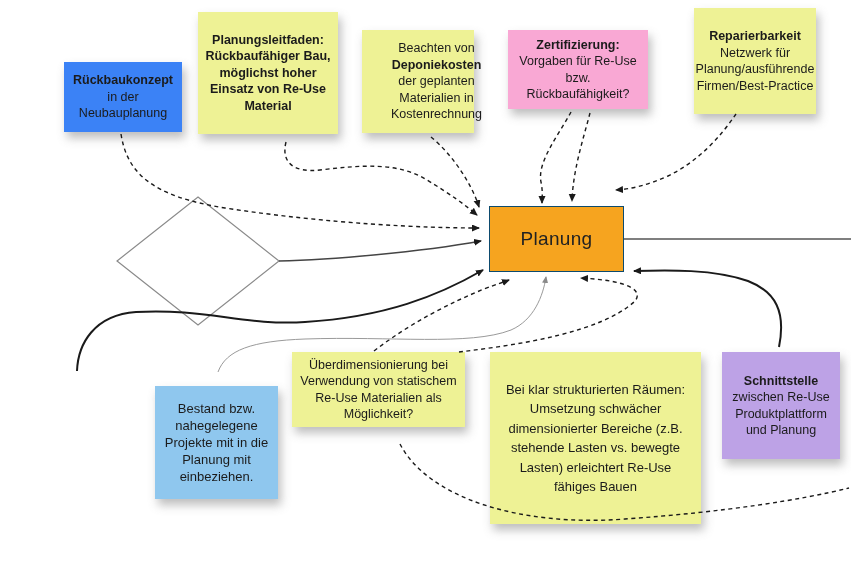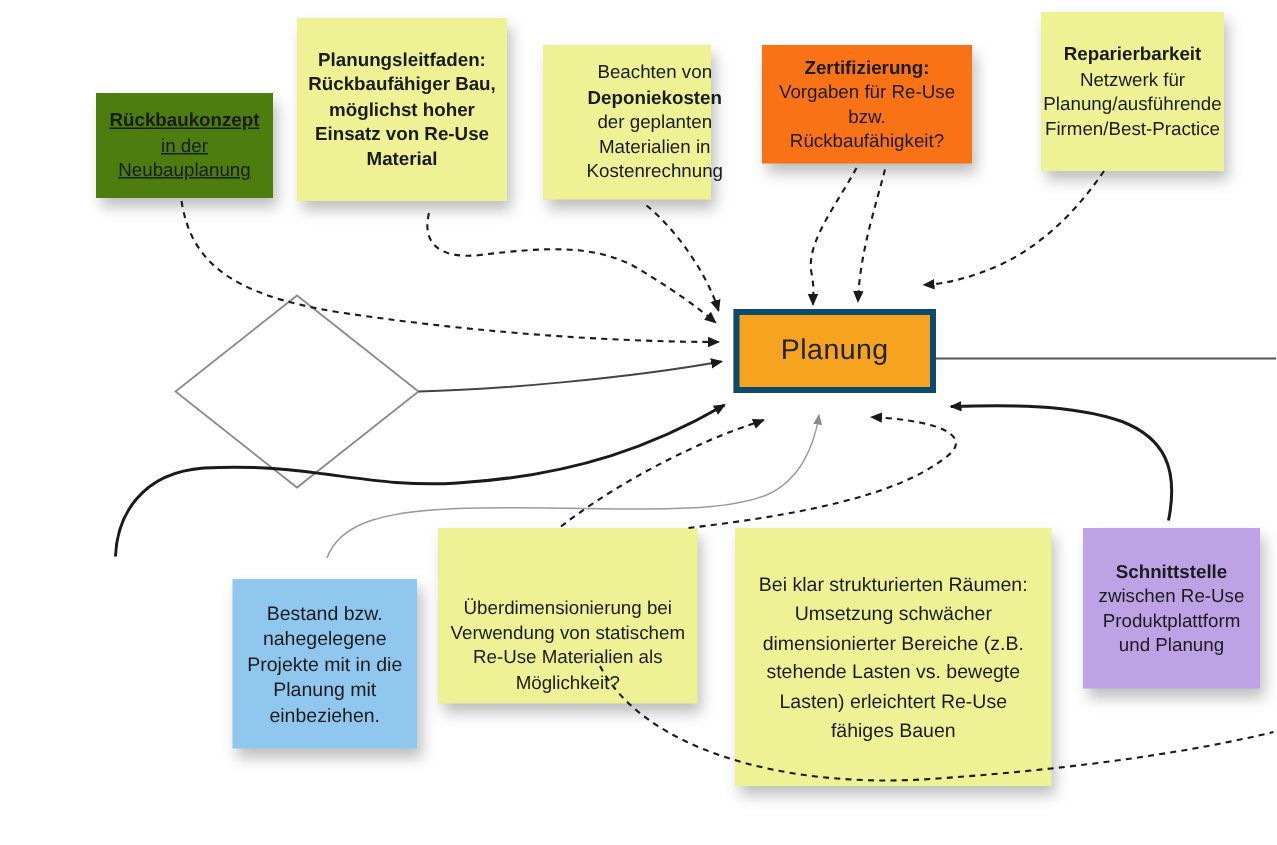--- a/index.html
+++ b/index.html
@@ -9,57 +9,57 @@
   }
   .note{
     position:absolute;display:flex;align-items:center;justify-content:center;
     text-align:center;padding:6px 7px;box-sizing:border-box;
     font-size:12.5px;line-height:1.32;color:#1b1b1b;
     box-shadow:3px 6px 9px rgba(110,110,110,0.45);
   }
   .note b,.note div{font-weight:700;}
   .note .seg-normal{font-weight:400;}
   .central{
-    position:absolute;left:489px;top:206px;width:135px;height:56px;
-    background:#f6a41f;border:4px solid #0c4a6e;box-sizing:border-box;
+    position:absolute;left:489px;top:206px;width:135px;height:66px;
+    background:#f6a41f;border:1px solid #0c4a6e;box-sizing:border-box;
     display:flex;align-items:center;justify-content:center;
     font-size:19px;color:#222;letter-spacing:.3px;
   }
   .decision-label{
     position:absolute;left:148px;top:240px;width:100px;text-align:center;
     font-size:13.5px;line-height:1.45;color:#222;
   }
   svg.layer{position:absolute;left:0;top:0;pointer-events:none;}
   
   .n0{left:64px;top:62px;width:118px;height:70px;}
   .n1{left:198px;top:12px;width:140px;height:122px;align-items:center;}
   .n2{left:362px;top:30px;width:112px;height:103px;}
   .n3{left:508px;top:30px;width:140px;height:79px;}
   .n4{left:694px;top:8px;width:122px;height:106px;}
   .n5{left:14px;top:380px;width:123px;height:124px;}
   .n6{left:155px;top:386px;width:123px;height:113px;font-size:13px;}
-  .n7{left:292px;top:352px;width:173px;height:117px;align-items:flex-end;}
+  .n7{left:292px;top:352px;width:173px;height:75px;}
   .n8{left:490px;top:352px;width:211px;height:172px;font-size:13px;line-height:1.5;}
   .n9{left:722px;top:352px;width:118px;height:107px;}
 </style>
 </head>
 <body>
 
 <div class="board">
 
-  <div class="note n0" style="background: #4d7c0f; text-decoration: underline;">
+  <div class="note n0" style="background: #3b82f6;">
     <div><div class="seg-bold" style="font-weight: 700;">Rückbaukonzept</div><span class="seg-normal" style="font-weight: 400;">in der Neubauplanung</span></div>
   </div>
   <div class="note n1" style="background: rgb(238, 242, 149);">
     <div><div class="seg-bold" style="font-weight: 700;">Planungsleitfaden:</div><span class="seg-normal" style="font-weight: 700;">Rückbaufähiger Bau, möglichst hoher Einsatz von Re-Use Material</span></div>
   </div>
   <div class="note n2" style="background: rgb(238, 242, 149); padding-left: 44px;">
     <div><span class="seg-normal" style="font-weight: 400;">Beachten von </span><span class="seg-bold" style="font-weight: 700;">Deponiekosten</span><span class="seg-normal" style="font-weight: 400;"> der geplanten Materialien in Kostenrechnung</span></div>
   </div>
-  <div class="note n3" style="background: #f97316;">
+  <div class="note n3" style="background: #f9a8d4;">
     <div><div class="seg-bold" style="font-weight: 700;">Zertifizierung:</div><span class="seg-normal" style="font-weight: 400;">Vorgaben für Re-Use bzw. Rückbaufähigkeit?</span></div>
   </div>
   <div class="note n4" style="background: rgb(238, 242, 149);">
     <div><div class="seg-bold" style="font-weight: 700;">Reparierbarkeit</div><span class="seg-normal" style="font-weight: 400;">Netzwerk für Planung/ausführende Firmen/Best-Practice</span></div>
   </div>
   <div class="note n6" style="background: rgb(143, 199, 238);">
     <div><span class="seg-normal" style="font-weight: 400;">Bestand bzw. nahegelegene Projekte mit in die Planung mit einbeziehen.</span></div>
   </div>
   <div class="note n7" style="background: rgb(238, 242, 149);">
     <div><span class="seg-normal" style="font-weight: 400;">Überdimensionierung bei Verwendung von statischem Re-Use Materialien als Möglichkeit?</span></div>

